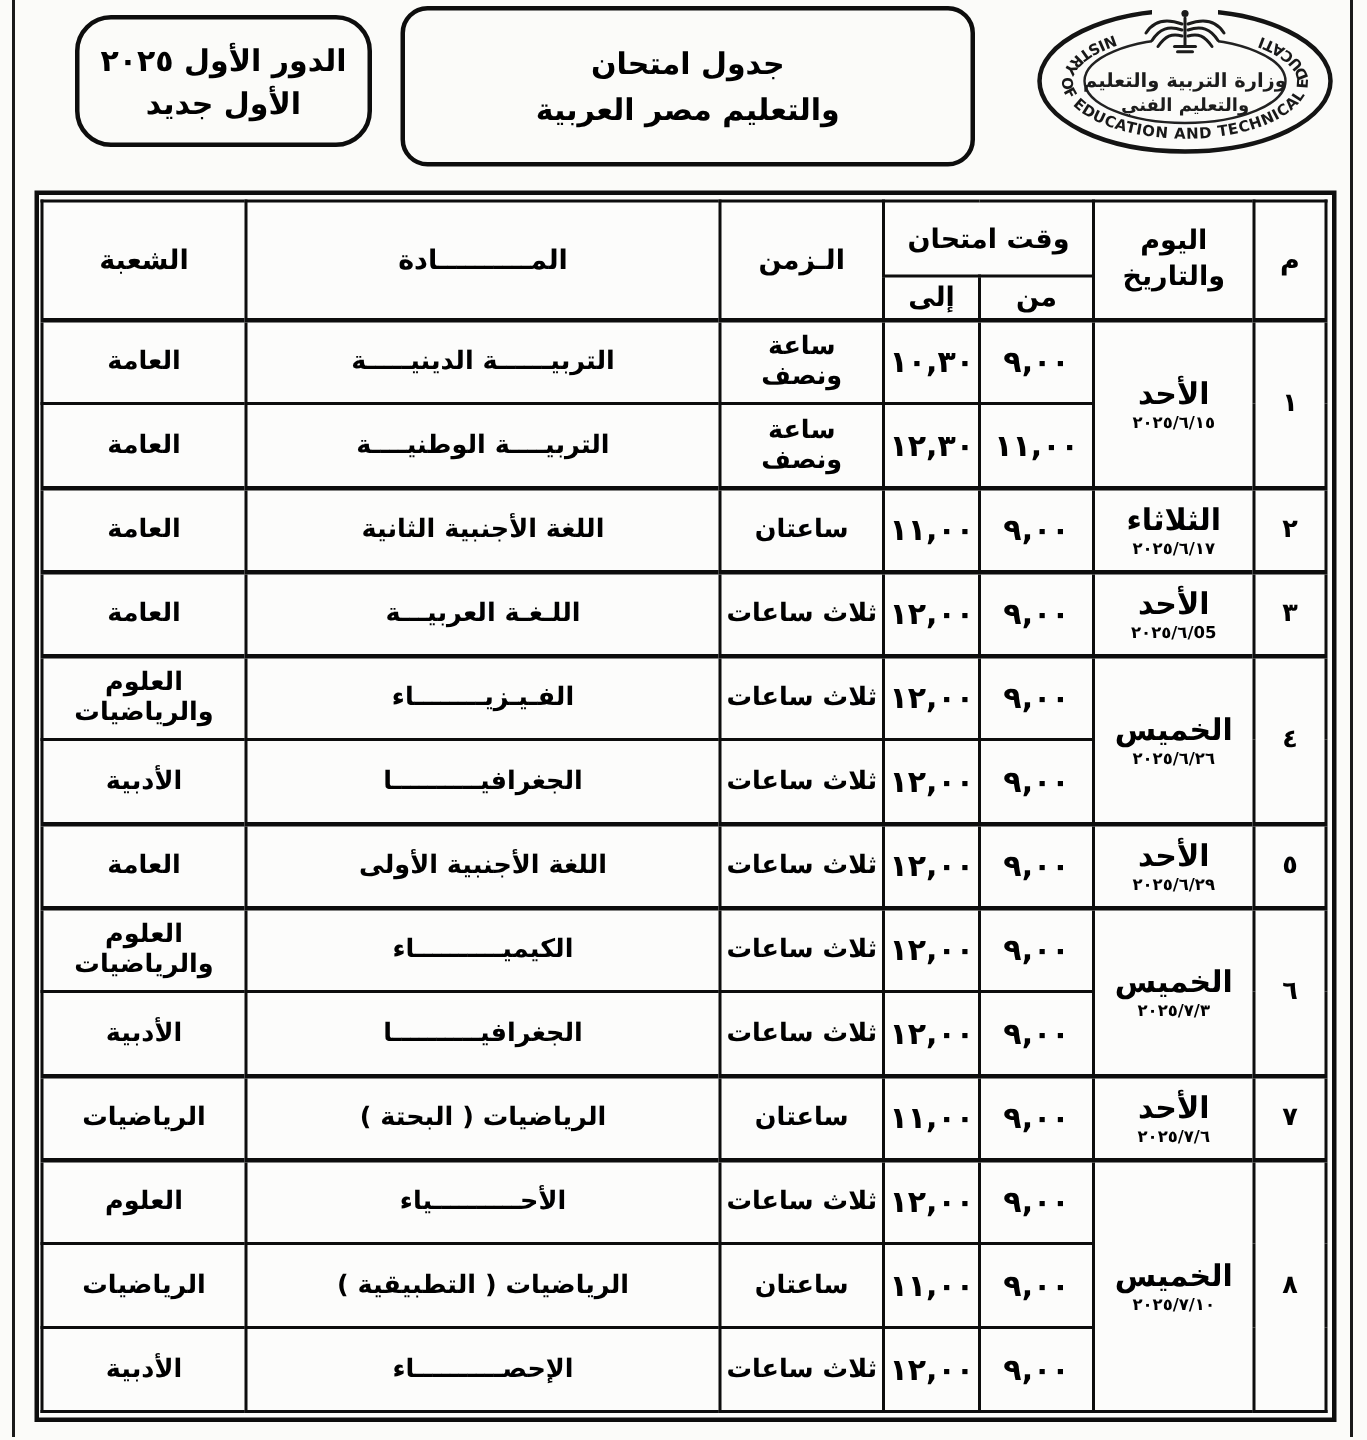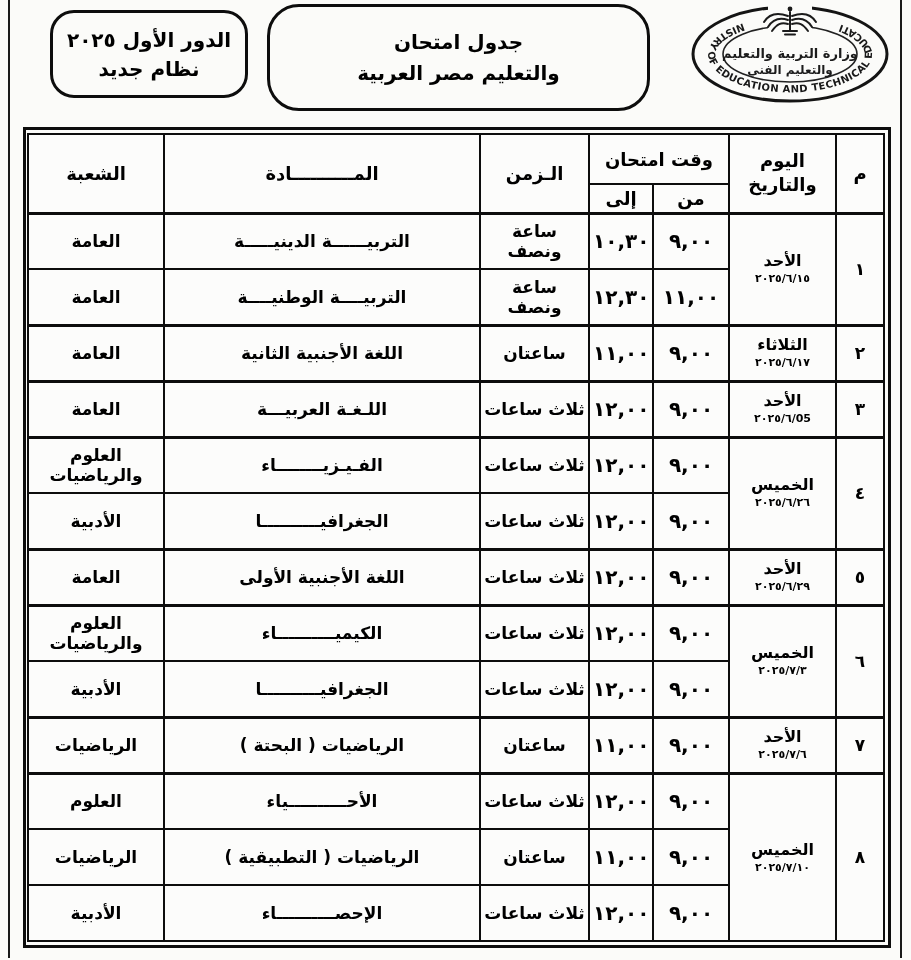--- a/index.html
+++ b/index.html
@@ -15,21 +15,21 @@
   }
   
   .round-box{
     position:absolute;left:50px;top:10px;width:192px;height:82px;
     border:3px solid #0d0d0d;border-radius:24px;background:#fbfbf9;
     display:flex;flex-direction:column;align-items:center;justify-content:center;gap:5px;
     font-weight:bold;font-size:20px;text-align:center;
   }
   .title-box{
     position:absolute;left:267px;top:4px;width:377px;height:101px;
-    border:3px solid #0d0d0d;border-radius:32px;background:#fbfbf9;
+    border:3px solid #0d0d0d;border-radius:18px;background:#fbfbf9;
     display:flex;flex-direction:column;align-items:center;justify-content:center;
     font-weight:bold;font-size:20px;line-height:1.55;text-align:center;
   }
   .seal{position:absolute;left:689px;top:4px;width:202px;height:100px;}
   
   .table-wrap{
     position:absolute;left:23px;top:127px;width:868px;box-sizing:border-box;
     border:3px solid #0d0d0d;padding:3px;background:#fbfbf9;
   }
   table{border-collapse:collapse;table-layout:fixed;width:100%;direction:rtl;}
@@ -44,33 +44,33 @@
     border:2px solid #0d0d0d;text-align:center;vertical-align:middle;
     font-weight:bold;padding:0 3px;overflow:hidden;background:#fcfcfb;
   }
   thead tr.h1{height:50px}
   thead tr.h2{height:29px}
   tbody tr{height:56px}
   th{font-size:18px}
   td{font-size:17px}
   td.c-from,td.c-to{font-size:20px;letter-spacing:1px}
   .th-stack span{display:block;line-height:1.35}
-  td .day{font-size:16px;line-height:1.3}
+  td .day{font-size:20px;line-height:1.3}
   td .date{font-size:11px;line-height:1.3;letter-spacing:0.5px}
   tr.group-start td{border-top-width:3px}
   thead tr.h2 th{border-bottom-width:3px}
 </style>
 </head>
 <body>
 
 <div class="page-frame"></div>
 
 <div class="round-box">
   <span>الدور الأول ٢٠٢٥</span>
-  <span>نظام جديد</span>
+  <span>الأول جديد</span>
 </div>
 
 <div class="title-box">
   <span>جدول امتحان</span>
   <span>والتعليم مصر العربية</span>
 </div>
 
 <div class="seal">
   <svg viewBox="0 0 202 100" width="202" height="100">
     <ellipse cx="101" cy="50" rx="97" ry="47" fill="none" stroke="#141414" stroke-width="3"></ellipse>

